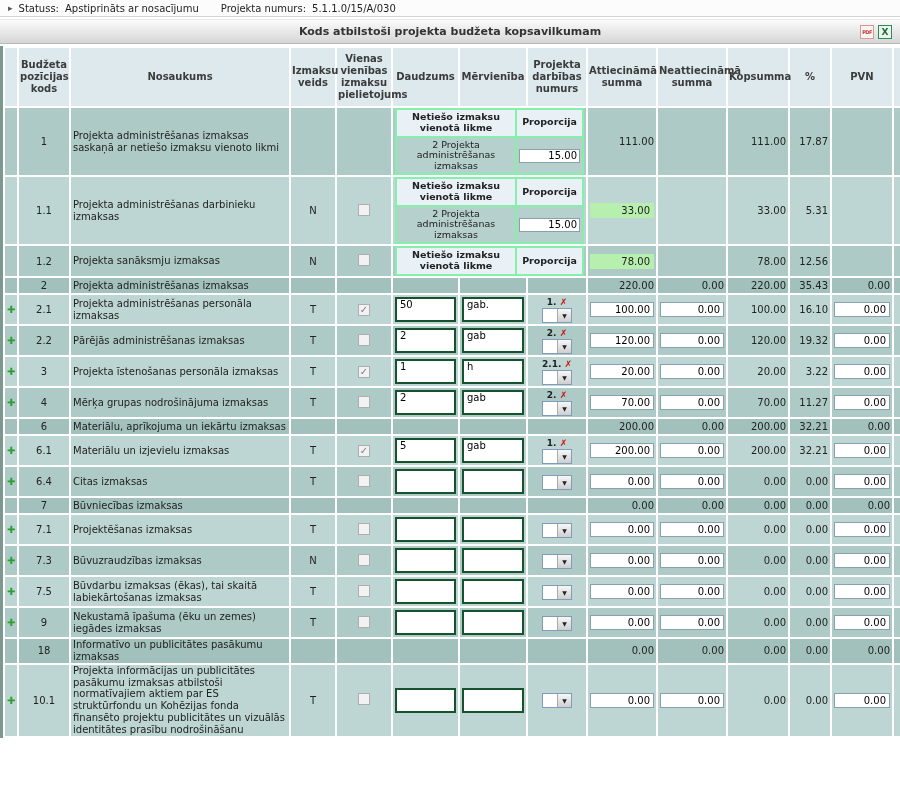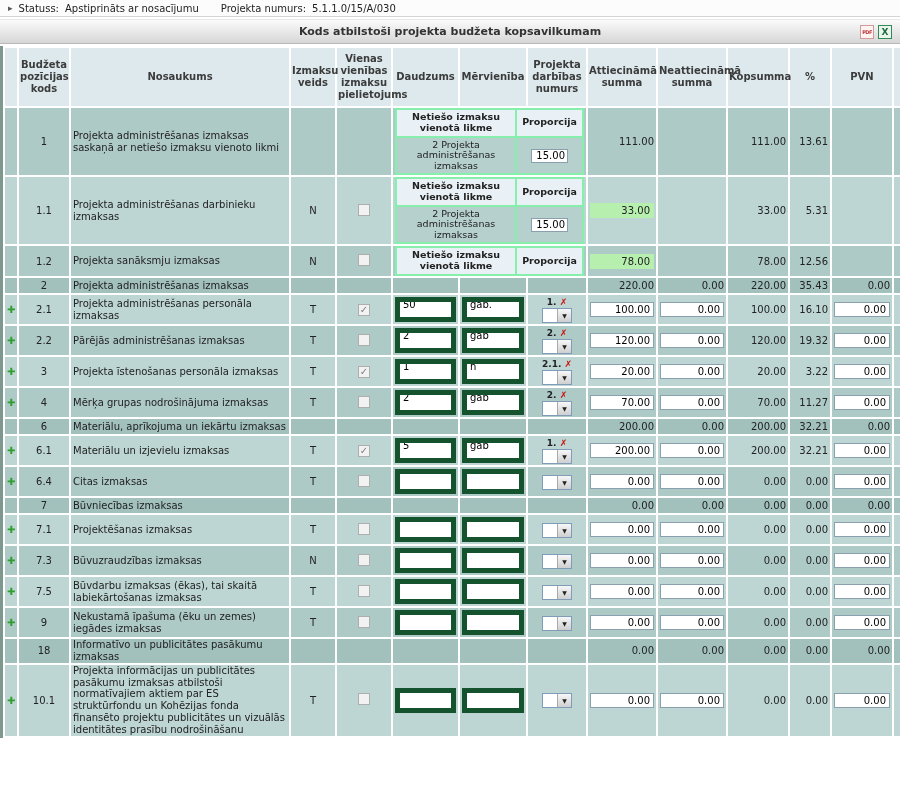--- a/index.html
+++ b/index.html
@@ -40,41 +40,41 @@
   .c-type { text-align:center; }
   .c-chk  { text-align:center; }
   .c-num  { text-align:right; padding-right:5px; }
   .c-val  { text-align:right; }
   .c-pad  { padding:0; }
   .c-rate { padding:2px 1px; vertical-align:middle; }
 
   .plus-icon { color:#2f9e2f; font-weight:bold; font-size:10px; cursor:pointer; display:inline-block; width:100%; text-align:center;}
   .checkbox { display:inline-block; width:12px; height:12px; background:#f2f2f2;
     border:1px solid #aeaeae; color:#808080; font-size:10px; line-height:10px; text-align:center; cursor:pointer;}
-  .box-input { width:100%; height:25px; border:5px solid #14532d; background:#fff;
+  .box-input { width:100%; height:25px; border:2px solid #14532d; background:#fff;
     font:10px "DejaVu Sans",sans-serif; padding:1px 2px 12px 3px; }
   .num-input { width:100%; height:15px; border:1px solid #8ba0ae; background:#fff;
     font:10px "DejaVu Sans",sans-serif; text-align:right; padding:0 3px; }
   .green-box { height:15px; line-height:15px; background:#b6efae; text-align:right;
     padding-right:4px; font-size:10px; }
   .action-label { font-size:9px; font-weight:bold; text-align:center; line-height:10px; }
   .red-x { color:#cc1111; font-size:9px; cursor:pointer; }
   .fake-select { display:inline-flex; width:30px; height:15px; background:#fff;
     border:1px solid #7f9db9; margin-top:1px; cursor:pointer; }
   .fake-select .sel-btn { margin-left:auto; width:14px; background:linear-gradient(#f7f7f7,#cfcfcf);
     border-left:1px solid #aaa; font-size:6px; color:#222; display:flex; align-items:center; justify-content:center; }
   td.c-act { text-align:center; }
 
   
   .rate-table { width:100%; table-layout:fixed; border-collapse:separate; border-spacing:2px; background:#86efac; }
   .rate-table th { background:#eaf1f6; font-weight:bold; font-size:9.5px; text-align:center;
     line-height:1.15; padding:2px 1px; height:22px; vertical-align:middle; }
   .rate-table .rt-label { background:#b6d0cd; font-size:9.5px; text-align:center;
     line-height:1.1; padding:2px 1px; vertical-align:middle; }
-  .rate-table .rt-value { background:#b6d0cd; text-align:right; padding:1px 14px; }
+  .rate-table .rt-value { background:#b6d0cd; text-align:right; padding:1px 2px; }
   .rt-input { width:100%; height:14px; border:1px solid #8ba0ae; background:#fff;
     font:10px "DejaVu Sans",sans-serif; text-align:right; padding:0 2px; }
 </style>
 </head>
 <body>
 
 <div class="status-bar">
   <span class="tri">▸</span>
   <b>Statuss:</b>
   <span>Apstiprināts ar nosacījumu</span>
@@ -143,21 +143,21 @@
   <tr>
       <td class="rt-label">2 Projekta administrēšanas izmaksas</td>
       <td class="rt-value"><input class="rt-input" value="15.00" style=""></td>
               </tr>
 </tbody>
           </table>
         </td>
         <td class="c-num">111.00</td>
         <td class="c-num"></td>
         <td class="c-num">111.00</td>
-    <td class="c-num">13.61</td>
+    <td class="c-num">17.87</td>
         <td class="c-num"></td>
         <td class="c-pad"></td>
       </tr>
       <tr class="r-light r-indirect">
         <td class="c-plus"></td>
     <td class="c-code">1.1</td>
     <td class="c-name">Projekta administrēšanas darbinieku izmaksas</td>
     <td class="c-type">N</td>
     <td class="c-chk"><span class="checkbox"></span></td>
         <td class="c-rate" colspan="3">

